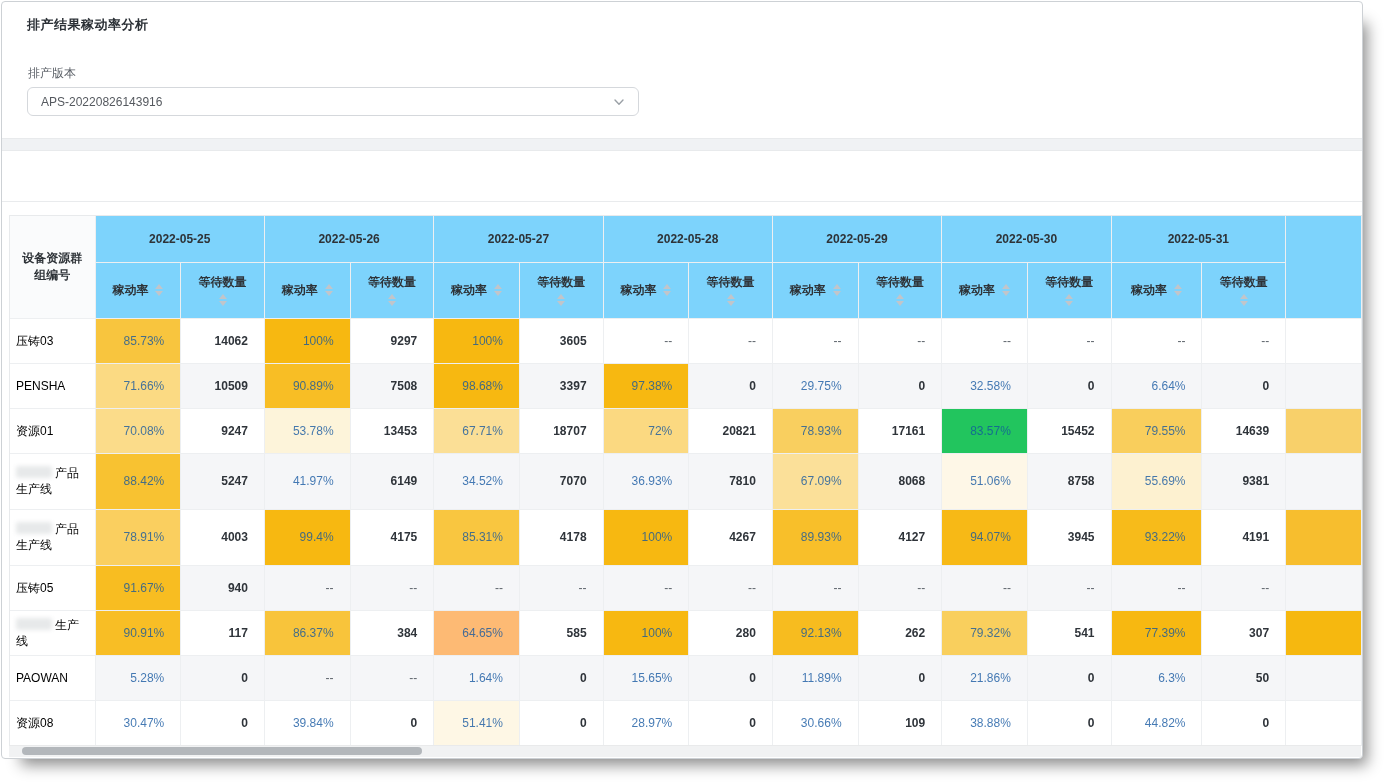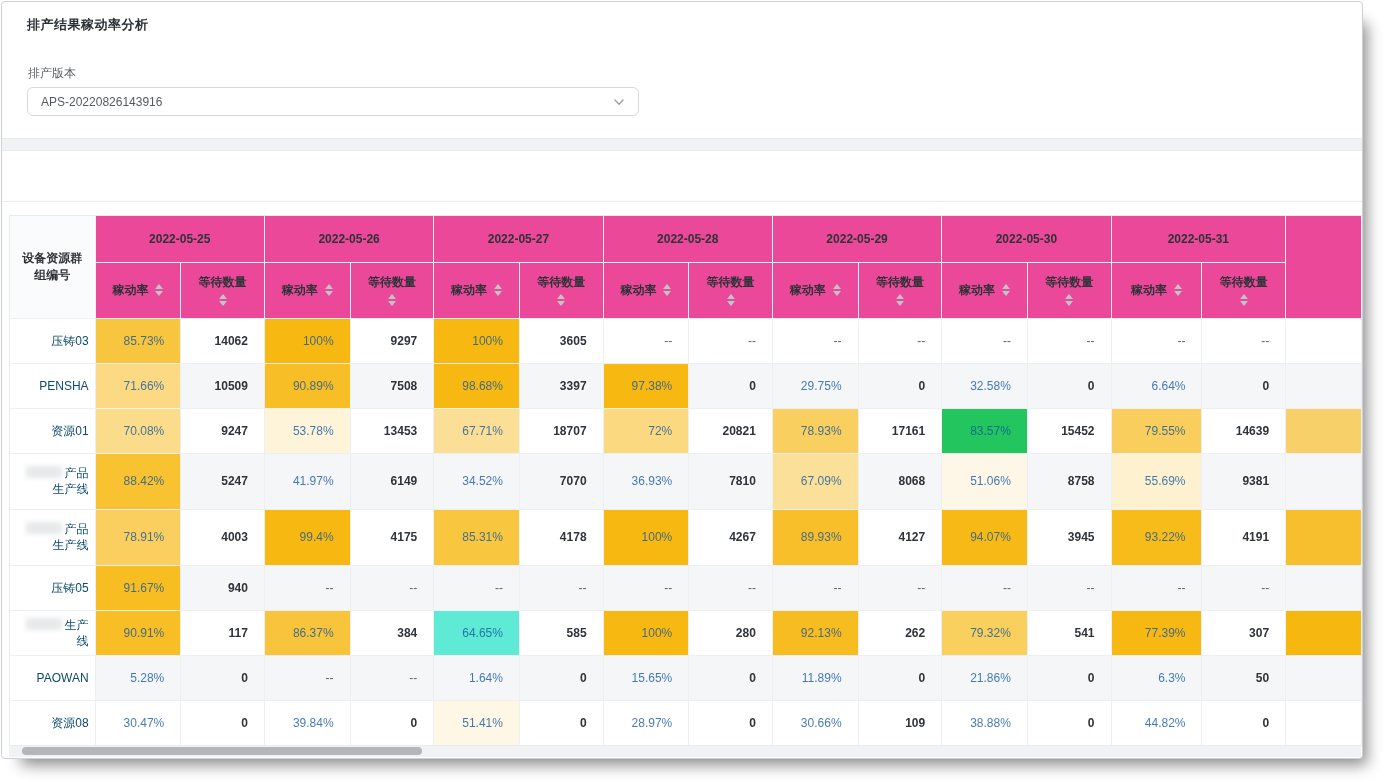--- a/index.html
+++ b/index.html
@@ -35,39 +35,39 @@
   
   .table-area{
     position:absolute;top:213px;left:7px;right:0;bottom:12px;overflow:hidden;
     border-left:1px solid #e8eaec;border-top:1px solid #e8eaec;
   }
   table{border-collapse:collapse;table-layout:fixed;font-size:12px;}
   th,td{
     border-right:1px solid #edeff1;border-bottom:1px solid #edeff1;
     padding:0;box-sizing:border-box;overflow:hidden;white-space:nowrap;
   }
-  thead th{background:#ec4899;color:#2e3338;font-weight:700;}
+  thead th{background:#7dd3fc;color:#2e3338;font-weight:700;}
   tr.group-row th{height:46px;text-align:center;}
   tr.sub-row th{height:56px;vertical-align:middle;}
   th.corner{white-space:normal;line-height:17px;padding:0 9px;text-align:center;background:#fafbfc;}
   .hcell{display:flex;align-items:center;justify-content:center;}
   .hcell.col{flex-direction:column;}
   .hcell .lbl{color:#2e3338;}
   .sorter{display:inline-flex;flex-direction:column;align-items:center;cursor:pointer;}
   .sorter.side{margin-left:7px;}
   .sorter.below{margin-top:3px;}
   .sorter i{display:block;width:0;height:0;border-left:4px solid transparent;border-right:4px solid transparent;}
   .sorter .cu{border-bottom:5px solid #c1c5ca;margin-bottom:2px;}
   .sorter .cd{border-top:5px solid #c1c5ca;}
   tbody tr.r-std{height:45px;}
   tbody tr.r-tall{height:56px;}
   tbody tr.partial{height:46px;}
   tbody td{background:#fff;color:#32373c;}
   tbody tr.stripe td{background:#f5f6f8;}
-  td.name-cell{background:#fff !important;text-align:right;color:#0c4a6e;white-space:normal;line-height:16px;padding:0 6px;}
+  td.name-cell{background:#fff !important;text-align:left;color:#000000;white-space:normal;line-height:16px;padding:0 6px;}
   td.rate-cell,td.wait-cell{text-align:right;padding-right:16px;}
   td.wait-cell{font-weight:700;color:#2f343a;}
   td.dash{color:#5d646b;font-weight:400 !important;}
   .redact{
     display:inline-block;width:36px;height:12px;background:#e7e9ea;border-radius:2px;
     filter:blur(2px);vertical-align:-1px;margin-right:3px;
   }
   
   .hscroll{position:absolute;left:7px;right:1px;bottom:1px;height:11px;background:#f1f2f3;border-top:1px solid #e9eaeb;}
   .hthumb{position:absolute;left:13px;top:1px;width:400px;height:8px;background:#b3b7bb;border-radius:4px;cursor:pointer;}
@@ -362,21 +362,21 @@
             <td class="rate-cell dash" style="color: rgb(93, 100, 107);">--</td>
             <td class="wait-cell dash">--</td>
             <td></td>
           </tr>
           <tr class="r-std">
             <td class="name-cell"><span class="redact"></span><span>生产线</span></td>
             <td class="rate-cell" style="background: rgb(248, 190, 37); color: rgba(17, 85, 159, 0.78);">90.91%</td>
             <td class="wait-cell">117</td>
             <td class="rate-cell" style="background: rgb(248, 196, 59); color: rgba(17, 85, 159, 0.78);">86.37%</td>
             <td class="wait-cell">384</td>
-            <td class="rate-cell" style="background: #5eead4; color: rgba(17, 85, 159, 0.78); margin-left: 45px;">64.65%</td>
+            <td class="rate-cell" style="background: #fdba74; color: rgba(17, 85, 159, 0.78); margin-left: 45px;">64.65%</td>
             <td class="wait-cell">585</td>
             <td class="rate-cell" style="background: rgb(247, 184, 17); color: rgba(17, 85, 159, 0.78);">100%</td>
             <td class="wait-cell">280</td>
             <td class="rate-cell" style="background: rgb(247, 188, 31); color: rgba(17, 85, 159, 0.78);">92.13%</td>
             <td class="wait-cell">262</td>
             <td class="rate-cell" style="background: rgb(249, 207, 93); color: rgba(17, 85, 159, 0.78);">79.32%</td>
             <td class="wait-cell">541</td>
             <td class="rate-cell" style="background: rgb(247, 184, 17); color: rgba(17, 85, 159, 0.78);">77.39%</td>
             <td class="wait-cell">307</td>
             <td style="background: rgb(246, 184, 15);"></td>

